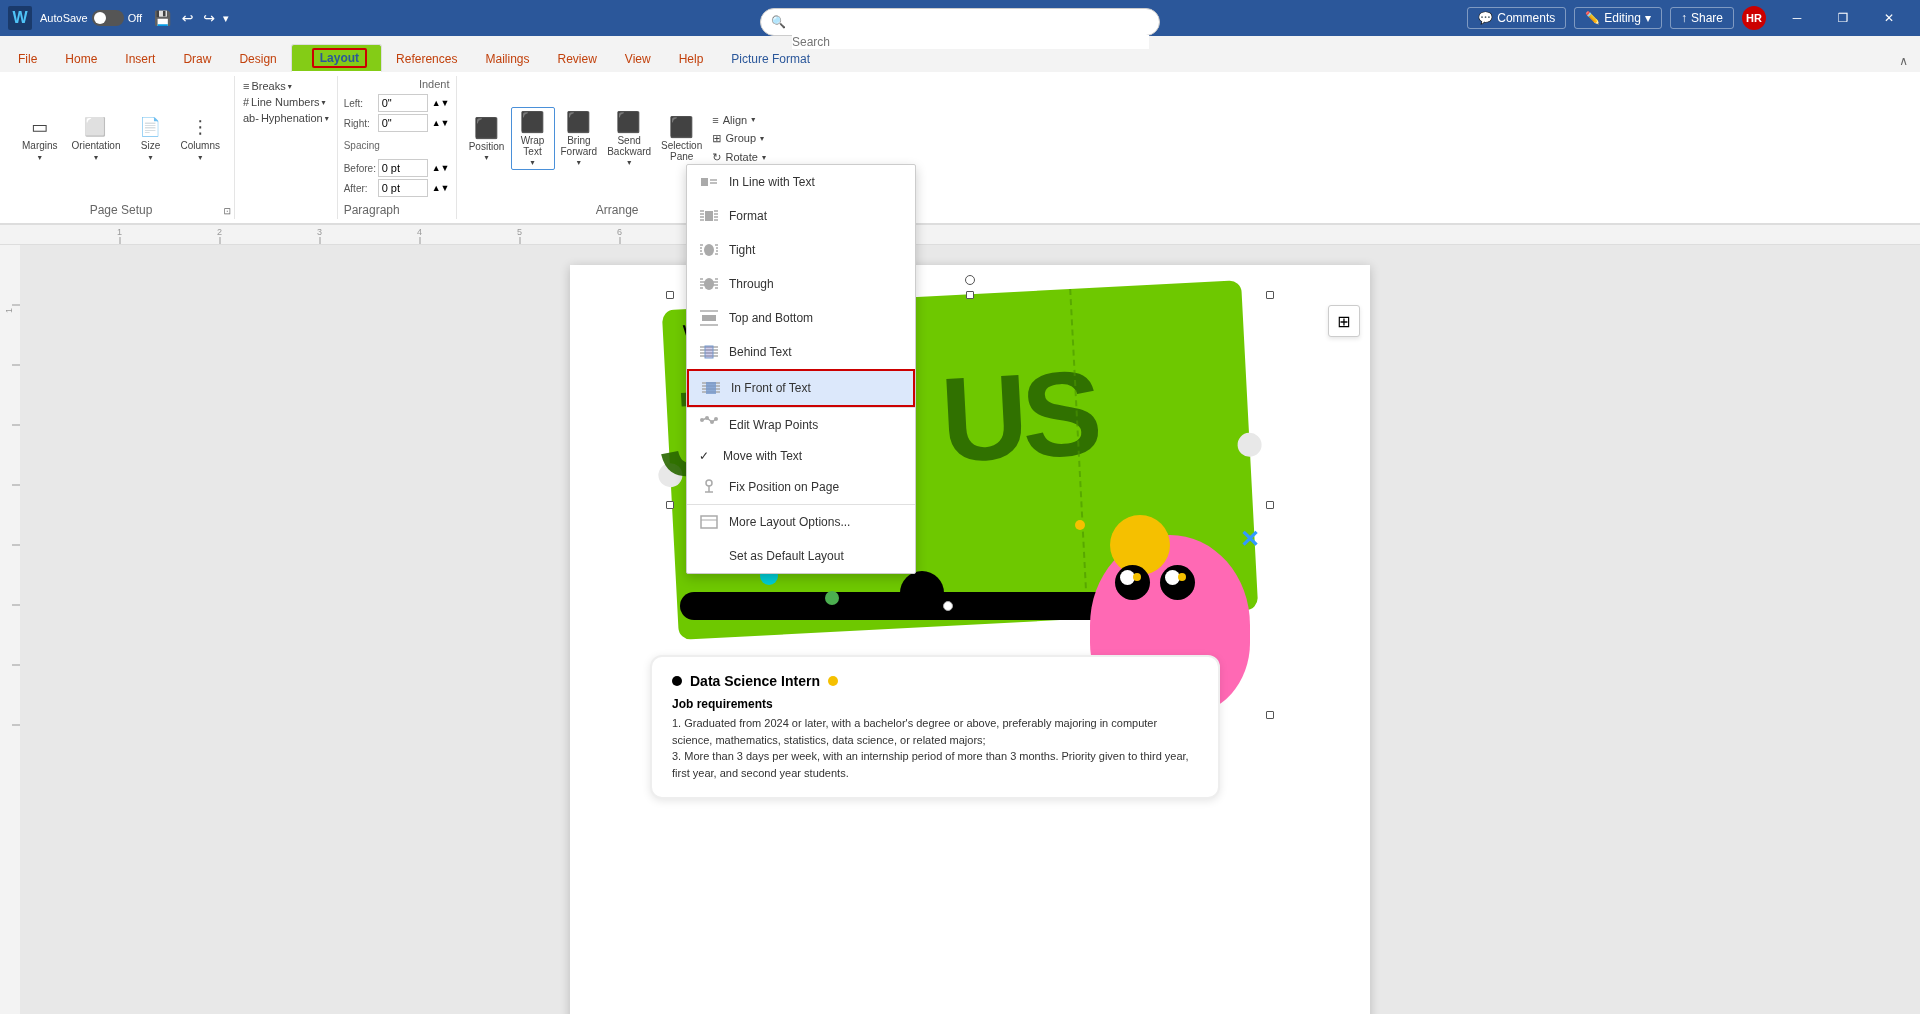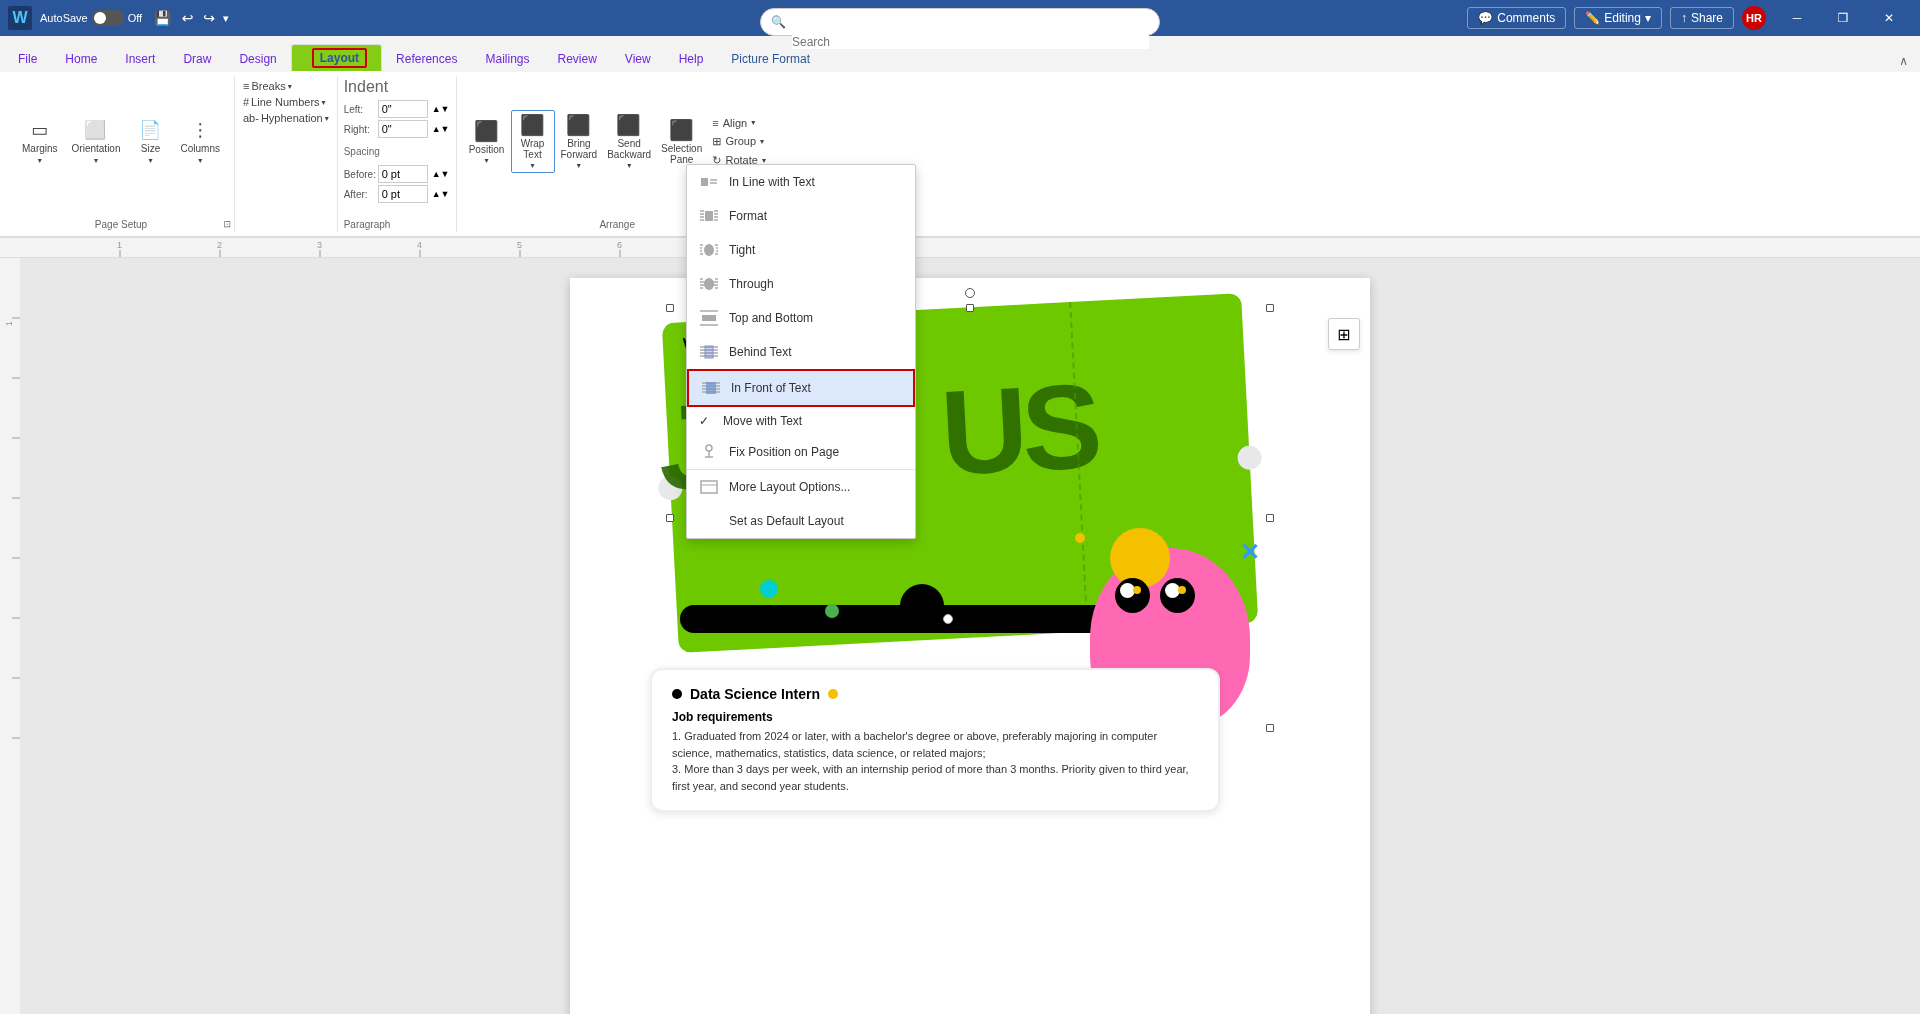--- a/index.html
+++ b/index.html
@@ -51,21 +51,21 @@
       background: #f3f3f3;
       gap: 0;
     }
     .ribbon-tab {
       padding: 6px 14px;
       font-size: 12px;
       cursor: pointer;
       border: none;
       background: none;
       border-radius: 3px 3px 0 0;
-      color: #6d28d9;
+      color: #c2410c;
     }
     .ribbon-tab.active { background: #84cc16; color: #2b579a; border: 1px solid #ddd; border-bottom: 1px solid white; padding-left: 20px; }
     .ribbon-tab.picture-format { color: #2b579a; font-weight: 500; }
 
     
     #ribbon-content {
       background: white;
       border-bottom: 1px solid #ddd;
       padding: 4px 8px;
       display: flex;
@@ -76,21 +76,21 @@
     .ribbon-group {
       display: flex;
       flex-direction: column;
       align-items: center;
       border-right: 1px solid #e5e5e5;
       padding: 2px 8px;
       min-width: 80px;
     }
     .ribbon-group:last-child { border-right: none; }
     .ribbon-group-buttons { display: flex; align-items: center; gap: 2px; flex: 1; }
-    .ribbon-group-label { font-size: 10px; color: #666; margin-top: 14px; }
+    .ribbon-group-label { font-size: 12px; color: #666; margin-top: 4px; }
 
     .ribbon-btn {
       display: flex;
       flex-direction: column;
       align-items: center;
       justify-content: center;
       padding: 2px 6px;
       cursor: pointer;
       border: none;
       background: none;
@@ -445,21 +445,21 @@
       <div class="breaks-row">
         <button class="sub-ribbon-btn">
           <span>ab-</span>
           <span>Hyphenation</span>
           <span style="font-size:8px;">▾</span>
         </button>
       </div>
     </div>
 
     <div class="indent-spacing-group">
-      <div style="font-size:16px;color:#666;margin-bottom:2px;">Indent</div>
+      <div style="font-size:11px;color:#666;margin-bottom:2px;text-align:right;">Indent</div>
       <div class="indent-row">
         <span class="indent-label">Left:</span>
         <input class="indent-input" value="0&quot;" style="">
         <span style="cursor:pointer;font-size:9px;">▲▼</span>
       </div>
       <div class="indent-row">
         <span class="indent-label">Right:</span>
         <input class="indent-input" value="0&quot;" style="">
         <span style="cursor:pointer;font-size:9px;">▲▼</span>
       </div>
@@ -750,20 +750,32 @@
           <line x1="1" y1="5" x2="19" y2="5" stroke="#aaa" stroke-width="1.5"></line>
           <line x1="1" y1="8" x2="19" y2="8" stroke="#aaa" stroke-width="1.5"></line>
           <line x1="1" y1="11" x2="19" y2="11" stroke="#aaa" stroke-width="1.5"></line>
           <line x1="1" y1="14" x2="19" y2="14" stroke="#aaa" stroke-width="1.5"></line>
           <rect x="5" y="4" width="10" height="12" fill="#7799cc" opacity="0.8"></rect>
         </svg>
     </div>
     <span>In Front of Text</span>
   </div>
 
+  <div class="dropdown-item separator-above">
+    <div class="dropdown-icon">
+      <svg width="20" height="20" viewBox="0 0 20 20">
+          <polyline points="3,5 8,3 13,7 17,4" fill="none" stroke="#aaa" stroke-width="1.5"></polyline>
+          <circle cx="3" cy="5" r="2" fill="#aaa"></circle>
+          <circle cx="8" cy="3" r="2" fill="#aaa"></circle>
+          <circle cx="13" cy="7" r="2" fill="#aaa"></circle>
+          <circle cx="17" cy="4" r="2" fill="#aaa"></circle>
+        </svg>
+    </div>
+    <span>Edit Wrap Points</span>
+  </div>
 
   <div class="dropdown-item">
     <span class="checkmark">✓</span>
     <span>Move with Text</span>
   </div>
 
   <div class="dropdown-item">
     <div class="dropdown-icon">
       <svg width="20" height="20" viewBox="0 0 20 20">
           <circle cx="10" cy="6" r="3" fill="none" stroke="#aaa" stroke-width="1.5"></circle>

